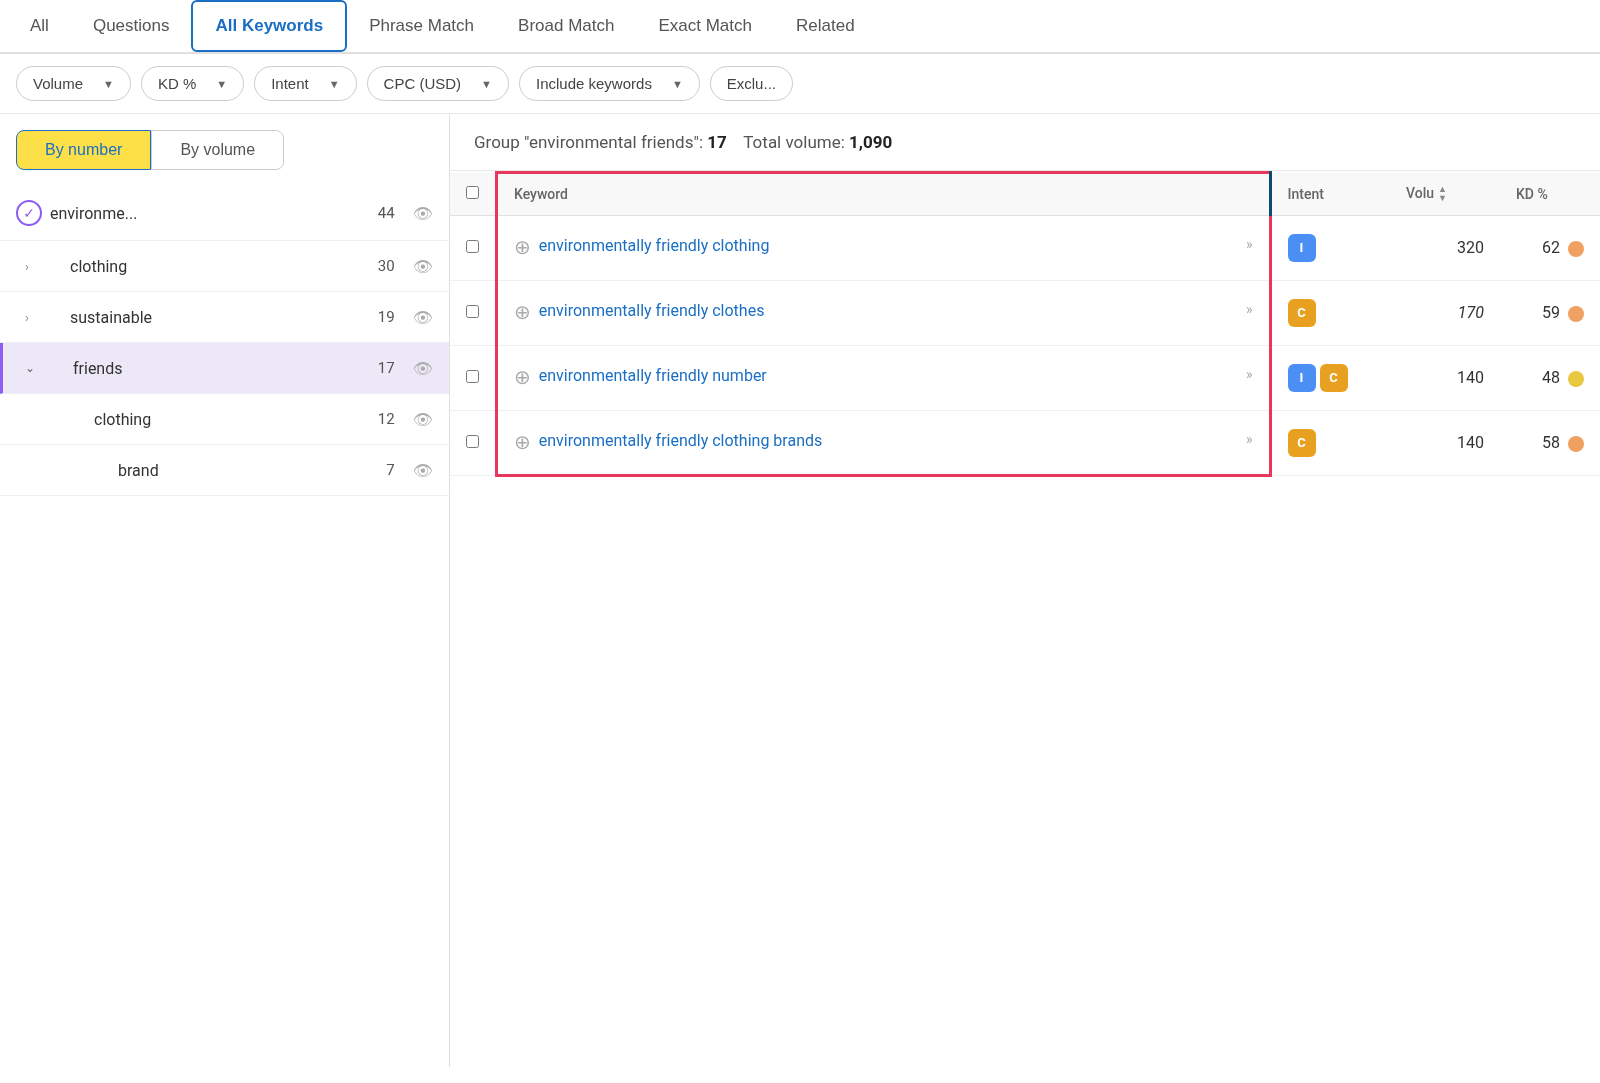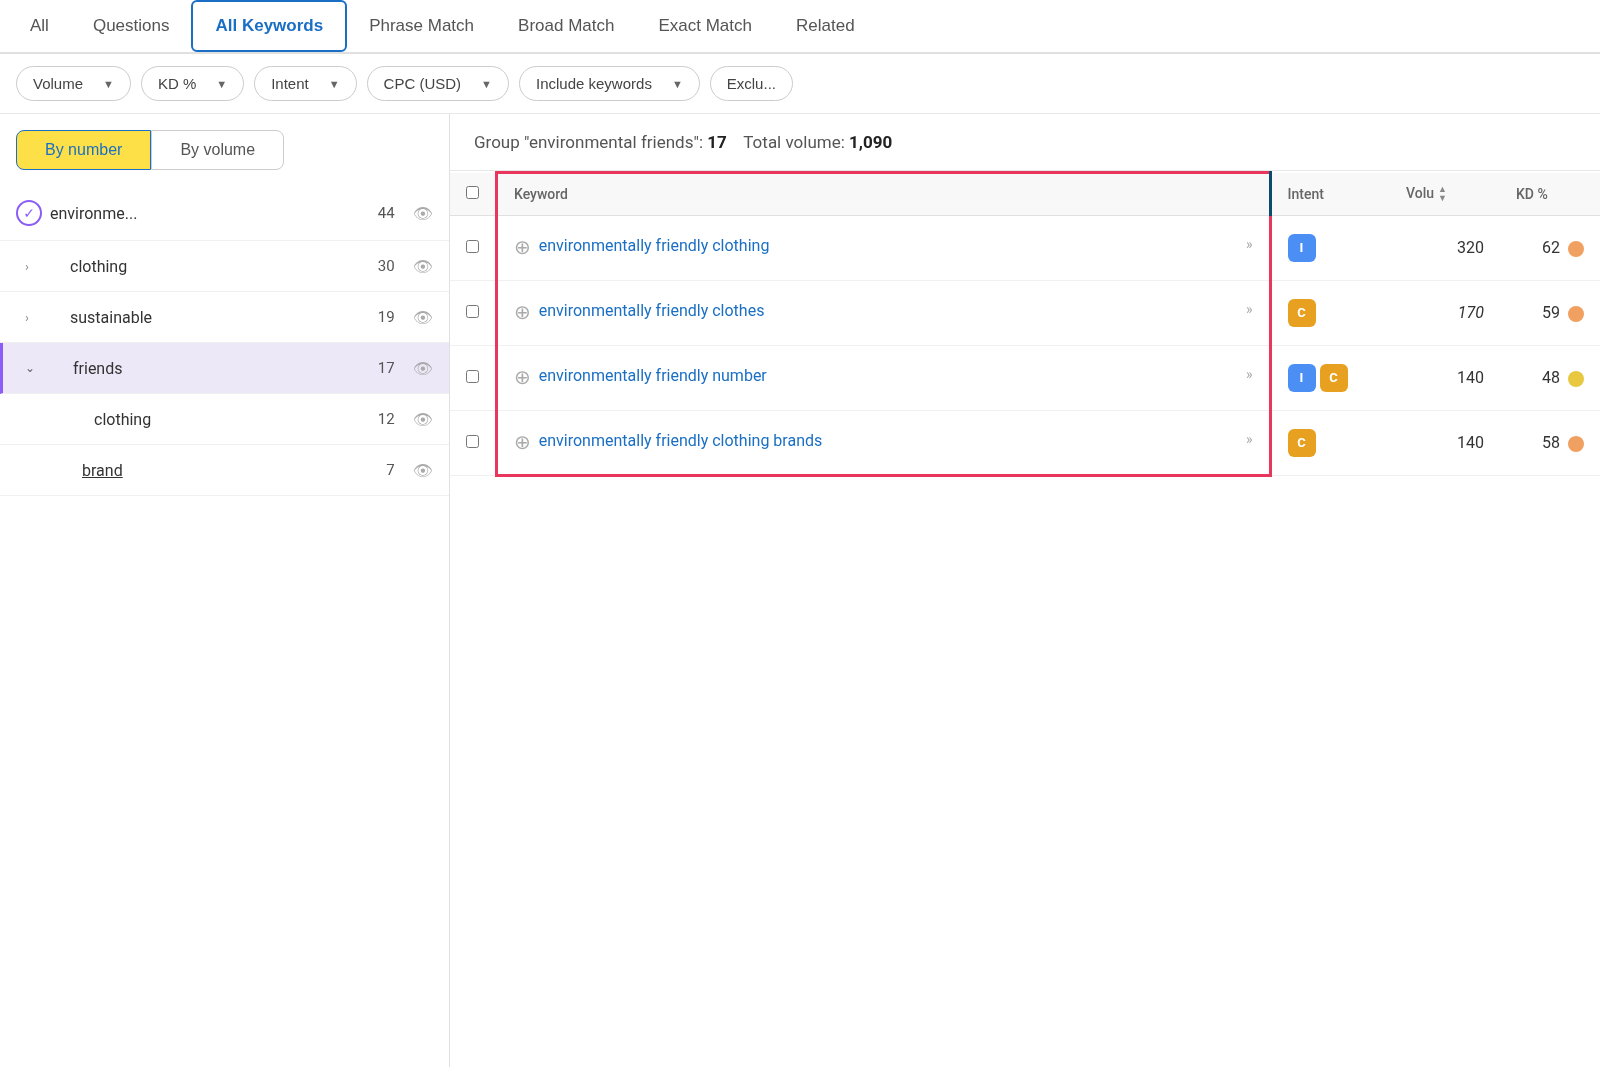--- a/index.html
+++ b/index.html
@@ -321,21 +321,21 @@
 
     <div class="sidebar-item">
       <div class="expand-icon" style="width:22px;"></div>
       <span class="item-label" style="margin-left:48px;">clothing</span>
       <span class="item-count">12</span>
       <span class="eye-icon">👁</span>
     </div>
 
     <div class="sidebar-item">
       <div class="expand-icon" style="width:22px;"></div>
-      <span class="item-label" style="margin-left:36px;text-decoration:underline;">brand</span>
+      <span class="item-label" style="margin-left:72px;">brand</span>
       <span class="item-count">7</span>
       <span class="eye-icon">👁</span>
     </div>
 
   </div>
 
   <div class="content-area">
 
     <div class="group-header">
       <span>Group "environmental friends":</span>

